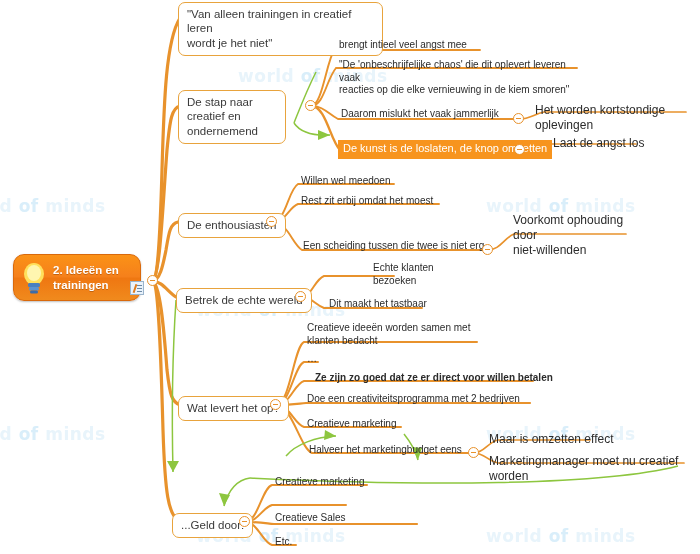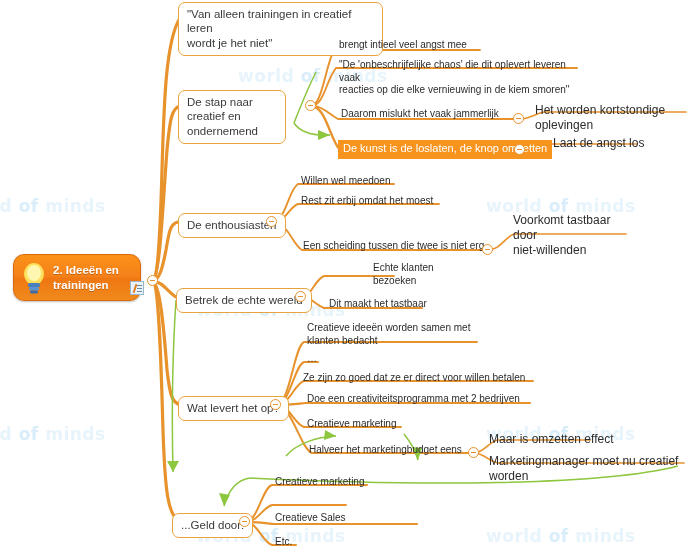--- a/index.html
+++ b/index.html
@@ -216,33 +216,33 @@
 reacties op die elke vernieuwing in de kiem smoren"</div>
   <div class="node leaf" style="left:338px;top:107px;">Daarom mislukt het vaak jammerlijk</div>
   <div class="node leaf hl" style="left:338px;top:140px;">De kunst is de loslaten, de knop omzetten</div>
   <div class="node leaf small" style="left:532px;top:102px;">Het worden kortstondige oplevingen</div>
   <div class="node leaf small" style="left:550px;top:135px;">Laat de angst los</div>
 
   <div class="node boxed" style="left:178px;top:213px;">De enthousiasten</div>
   <div class="node leaf" style="left:298px;top:174px;">Willen wel meedoen</div>
   <div class="node leaf" style="left:298px;top:194px;">Rest zit erbij omdat het moest</div>
   <div class="node leaf" style="left:300px;top:239px;">Een scheiding tussen die twee is niet erg</div>
-  <div class="node leaf small" style="left:510px;top:212px;width:124px;">Voorkomt tastbaar door
+  <div class="node leaf small" style="left:510px;top:212px;width:124px;">Voorkomt ophouding door
 niet-willenden</div>
 
   <div class="node boxed" style="left:176px;top:288px;">Betrek de echte wereld</div>
   <div class="node leaf" style="left:326px;top:261px;margin-left:44px;">Echte klanten
 bezoeken</div>
   <div class="node leaf" style="left:326px;top:297px;">Dit maakt het tastbaar</div>
 
   <div class="node boxed" style="left:178px;top:396px;">Wat levert het op?</div>
   <div class="node leaf" style="left:304px;top:321px;width:180px;">Creatieve ideeën worden samen met
 klanten bedacht</div>
   <div class="node leaf" style="left:304px;top:352px;">…</div>
-  <div class="node leaf" style="left:300px;top:371px;">Ze zijn zo goed dat ze er direct voor willen betalen</div>
+  <div class="node leaf" style="left:312px;top:371px;font-weight:bold;">Ze zijn zo goed dat ze er direct voor willen betalen</div>
   <div class="node leaf" style="left:304px;top:392px;">Doe een creativiteitsprogramma met 2 bedrijven</div>
   <div class="node leaf" style="left:304px;top:417px;">Creatieve marketing</div>
   <div class="node leaf" style="left:306px;top:443px;">Halveer het marketingbudget eens</div>
   <div class="node leaf small" style="left:486px;top:431px;">Maar is omzetten effect</div>
   <div class="node leaf small" style="left:486px;top:453px;">Marketingmanager moet nu creatief worden</div>
 
   <div class="node boxed" style="left:172px;top:513px;">...Geld door:</div>
   <div class="node leaf" style="left:272px;top:475px;">Creatieve marketing</div>
   <div class="node leaf" style="left:272px;top:495px;margin-top:16px;">Creatieve Sales</div>
   <div class="node leaf" style="left:272px;top:535px;">Etc.</div>

